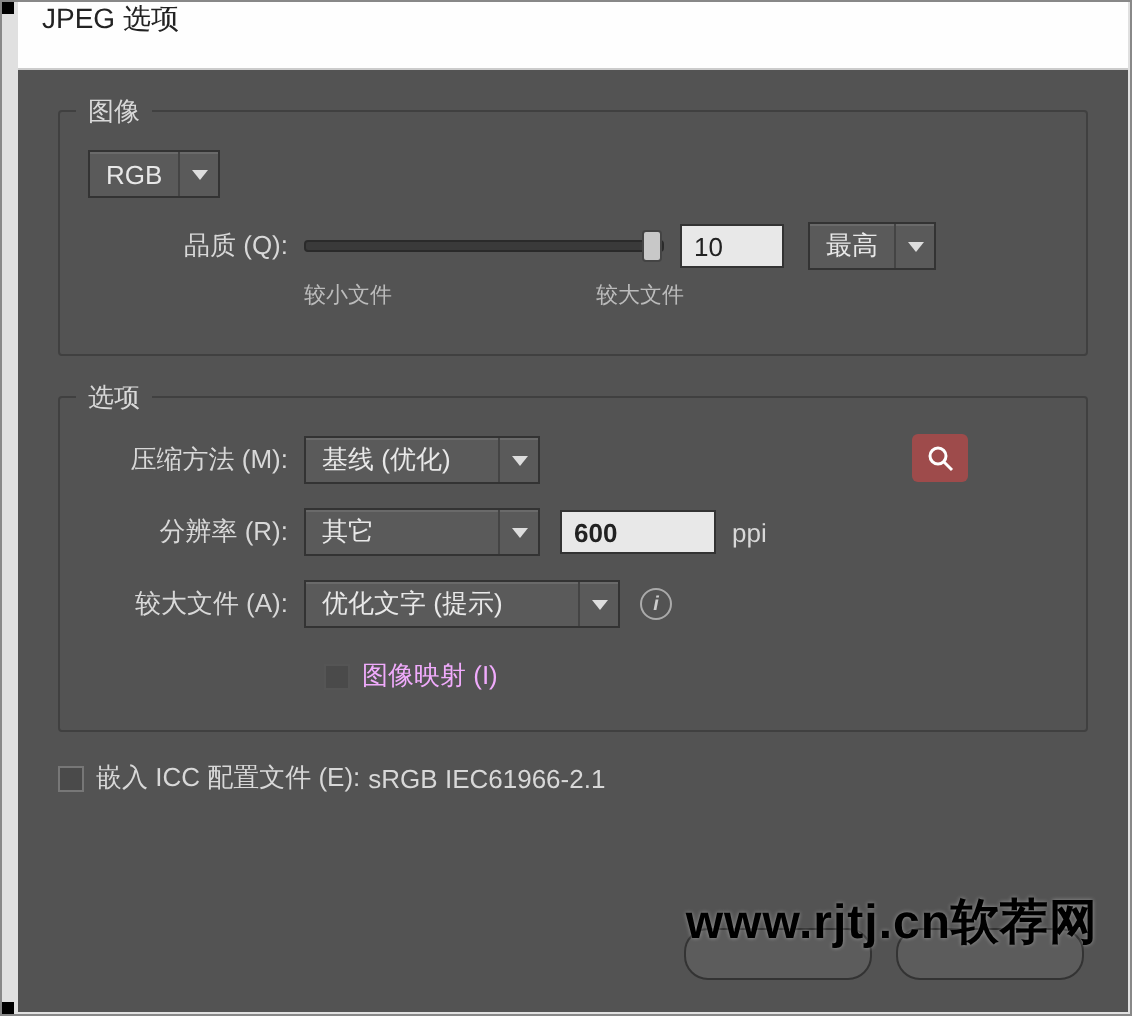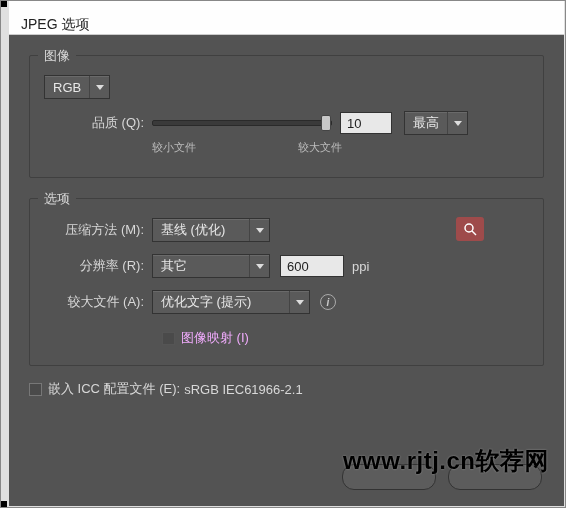--- a/index.html
+++ b/index.html
@@ -27,21 +27,21 @@
     .corner-tl { left: 0; top: 0; }
     .corner-bl { left: 0; bottom: 0; }
     .titlebar {
       position: absolute;
       left: 8px; top: 0;
       height: 34px;
       right: 1px;
       background: #fefefe;
       border-bottom: 1px solid #ccc;
       display: flex;
-      align-items: flex-end;
+      align-items: flex-start;
       padding-left: 12px;
       color: #222;
       font-size: 14px;
     }
     .dialog-body {
       position: absolute;
       left: 8px;
       top: 34px;
       right: 1px;
       bottom: 1px;
@@ -281,21 +281,21 @@
         <div class="label lbl-100">分辨率 (R):</div>
         <div class="dropdown dd-w110">
           <span class="dropdown-text">其它</span>
           <span class="dropdown-arrow">
             <svg width="8" height="5">
                 <path d="M0 0 L8 0 L4 5 Z" fill="#ddd"></path>
               </svg>
           </span>
         </div>
         <div style="width:10px"></div>
-        <input class="num-input" style="width: 64px;" value="600">
+        <input class="num-input" style="width: 78px; font-weight: bold;" value="600">
         <span class="unit-text">ppi</span>
       </div>
 
       <div class="row">
         <div class="label lbl-100">较大文件 (A):</div>
         <div class="dropdown dd-w150">
           <span class="dropdown-text">优化文字 (提示)</span>
           <span class="dropdown-arrow">
             <svg width="8" height="5">
                 <path d="M0 0 L8 0 L4 5 Z" fill="#ddd"></path>

